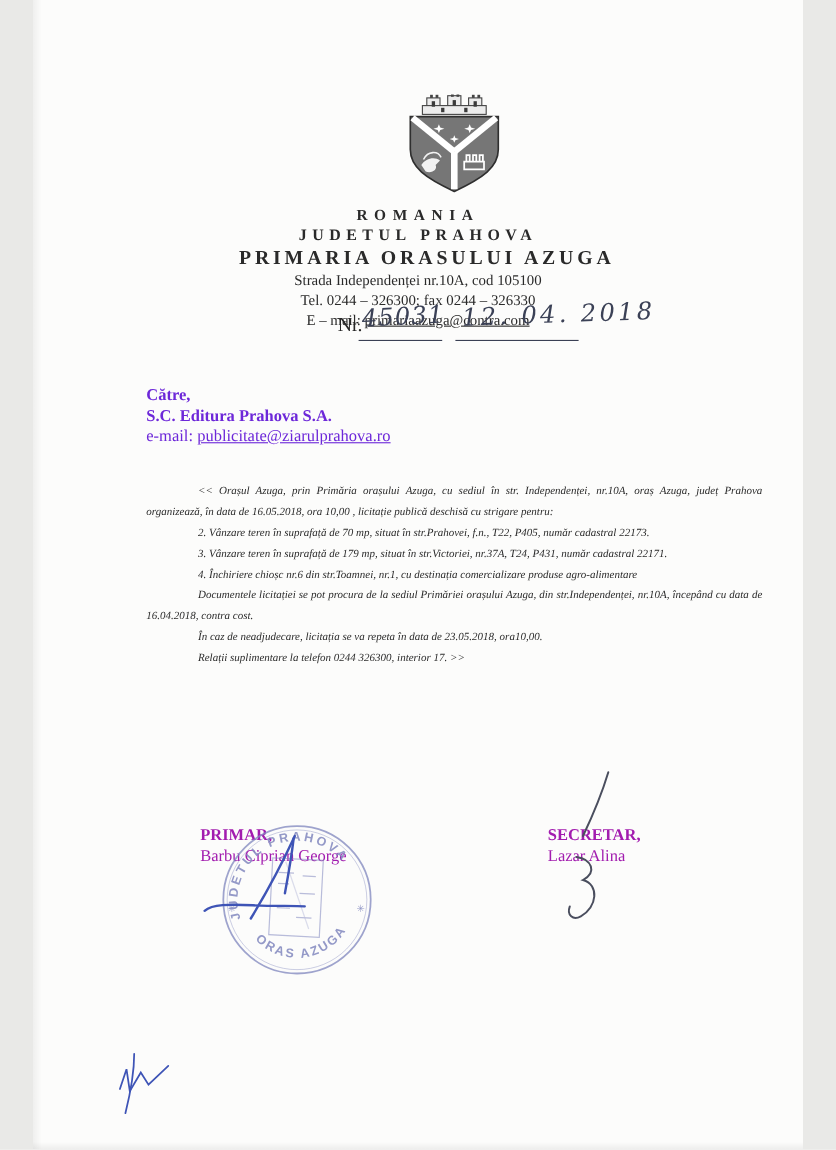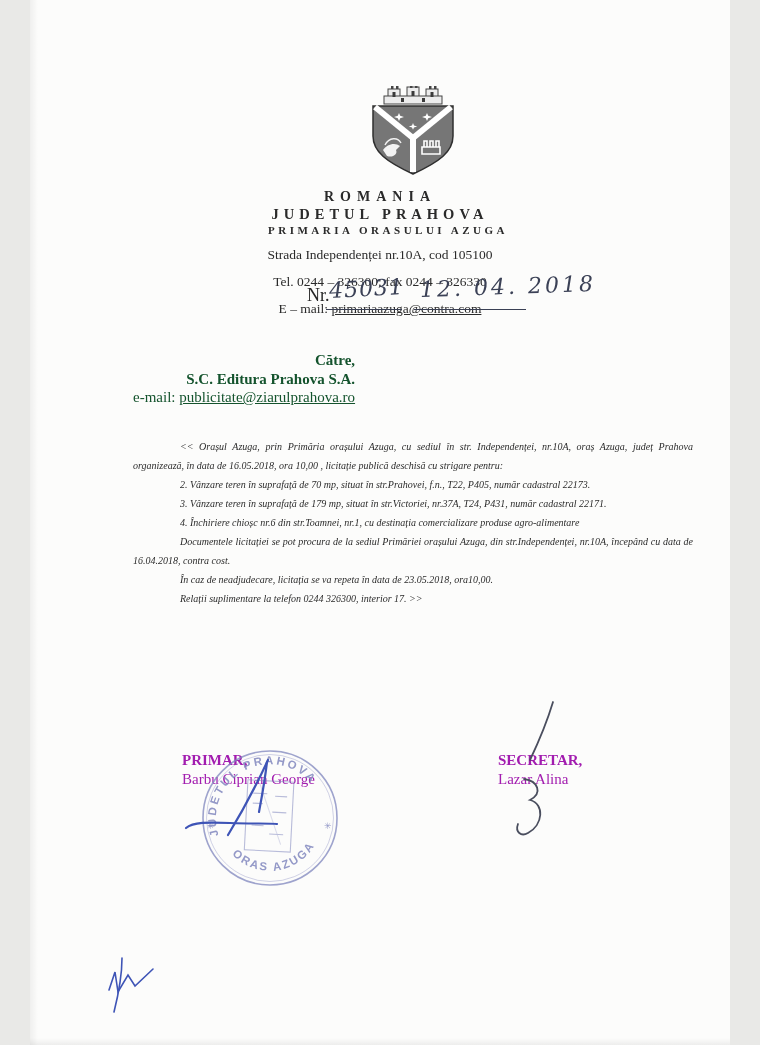--- a/index.html
+++ b/index.html
@@ -17,36 +17,36 @@
     background:linear-gradient(0deg, rgba(0,0,0,0.06), rgba(0,0,0,0)); pointer-events:none;
   }
 
   
   .emblem { position:absolute; left:340px; top:86px; width:86px; height:90px; }
 
   
   .letterhead { position:absolute; left:0; right:0; top:189px; text-align:center; color:#2a2a2a; }
   .lh-country { font-weight:bold; font-size:14px; letter-spacing:6px; }
   .lh-county  { font-weight:bold; font-size:14.5px; letter-spacing:5px; margin-top:1px; }
-  .lh-muni    { font-weight:bold; font-size:11px; letter-spacing:3.5px; margin-top:1px;margin-left:16px; }
-  .lh-addr, .lh-phone, .lh-email { font-size:13.5px; margin-top:11px; }
+  .lh-muni    { font-weight:bold; font-size:18px; letter-spacing:3.5px; margin-top:1px;margin-left:16px; }
+  .lh-addr, .lh-phone, .lh-email { font-size:13.5px; margin-top:2px; }
   .lh-email .mail { text-decoration:underline; }
 
   
   .reg-label { position:absolute; left:277px; top:285px; font-size:18px; }
   .hw { font-family:"DejaVu Serif", cursive; font-style:italic; color:#3b4156; }
   .hw-number { position:absolute; left:299px; top:276px; font-size:22px; letter-spacing:1px;
                transform:rotate(-3deg); }
   .hw-date   { position:absolute; left:390px; top:274px; font-size:22px; letter-spacing:3px;
                transform:rotate(-2deg); }
   .reg-underline-1 { position:absolute; left:296px; top:309px; width:76px;  border-top:1.6px solid #3a4054; }
   .reg-underline-2 { position:absolute; left:384px; top:309px; width:112px; border-top:1.6px solid #3a4054; }
 
   
-  .recipient { position:absolute; left:103px; top:351px; font-size:15px; line-height:18.5px; color:#14532d;text-align:right; }
+  .recipient { position:absolute; left:103px; top:351px; font-size:15px; line-height:18.5px; color:#6d28d9; }
   .recipient .bold { font-weight:bold; }
   .recipient .mail { text-decoration:underline; }
   .recipient .mail2 { margin-left:57px; }
 
   
   .body-block { position:absolute; left:103px; top:437px; width:560px; }
   .body-block p {
     margin:0; font-style:italic; font-size:10px; line-height:19px;
     text-align:justify; text-indent:47px; color:#2b2b2b;
   }

